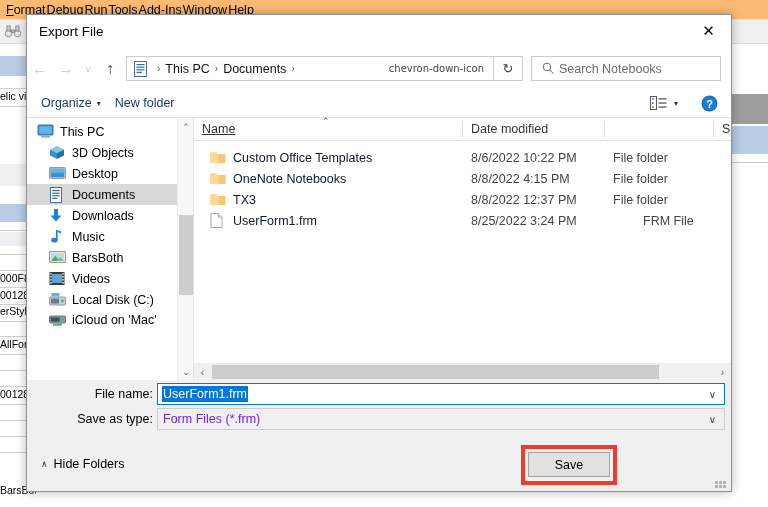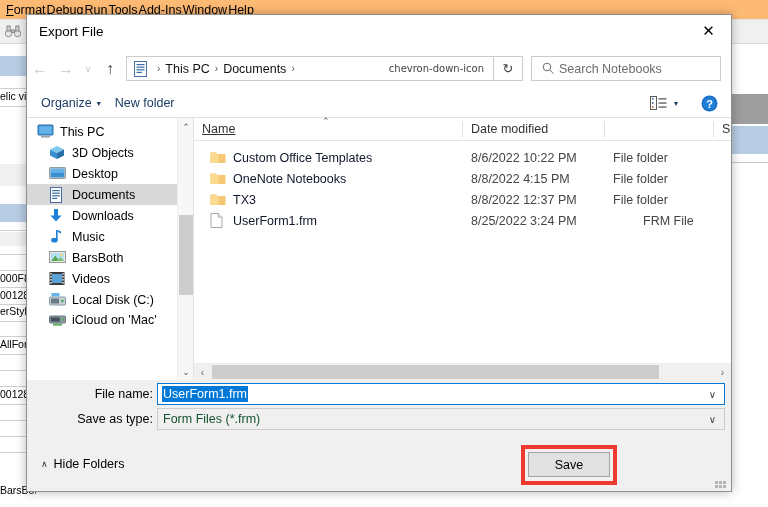--- a/index.html
+++ b/index.html
@@ -154,21 +154,21 @@
 
   
   .form-area { position:absolute; left:0; top:365px; width:704px; height:62px; background:#f0f0f0; }
   .form-label { position:absolute; font-size:12.5px; color:#000; text-align:right; }
   .combo {
     position:absolute; height:22px; background:#ffffff;
     display:flex; align-items:center;
   }
   .combo.focus { border:1px solid #0078d7; }
   .combo.plain { border:1px solid #cccccc; background:#f0f0f0; }
-  .combo-val { font-size:12.5px; color:#14532d; margin-left:4px; }
+  .combo-val { font-size:12.5px; color:#6d28d9; margin-left:4px; }
   .combo-val.selected { background:#0078d7; color:#ffffff; padding:1px 1px; }
   .combo-chev { margin-left:auto; margin-right:8px; color:#444; font-size:10px; }
 
   
   .footer { position:absolute; left:0; top:427px; width:704px; height:49px; background:#f0f0f0; }
   .hide-folders { position:absolute; left:14px; top:15px; font-size:12.5px; color:#000;
                   display:flex; align-items:center; gap:6px; }
   .hf-caret { font-size:9px; color:#333; }
   .btn {
     position:absolute; height:25px; background:#e1e1e1; border:1px solid #adadad;

